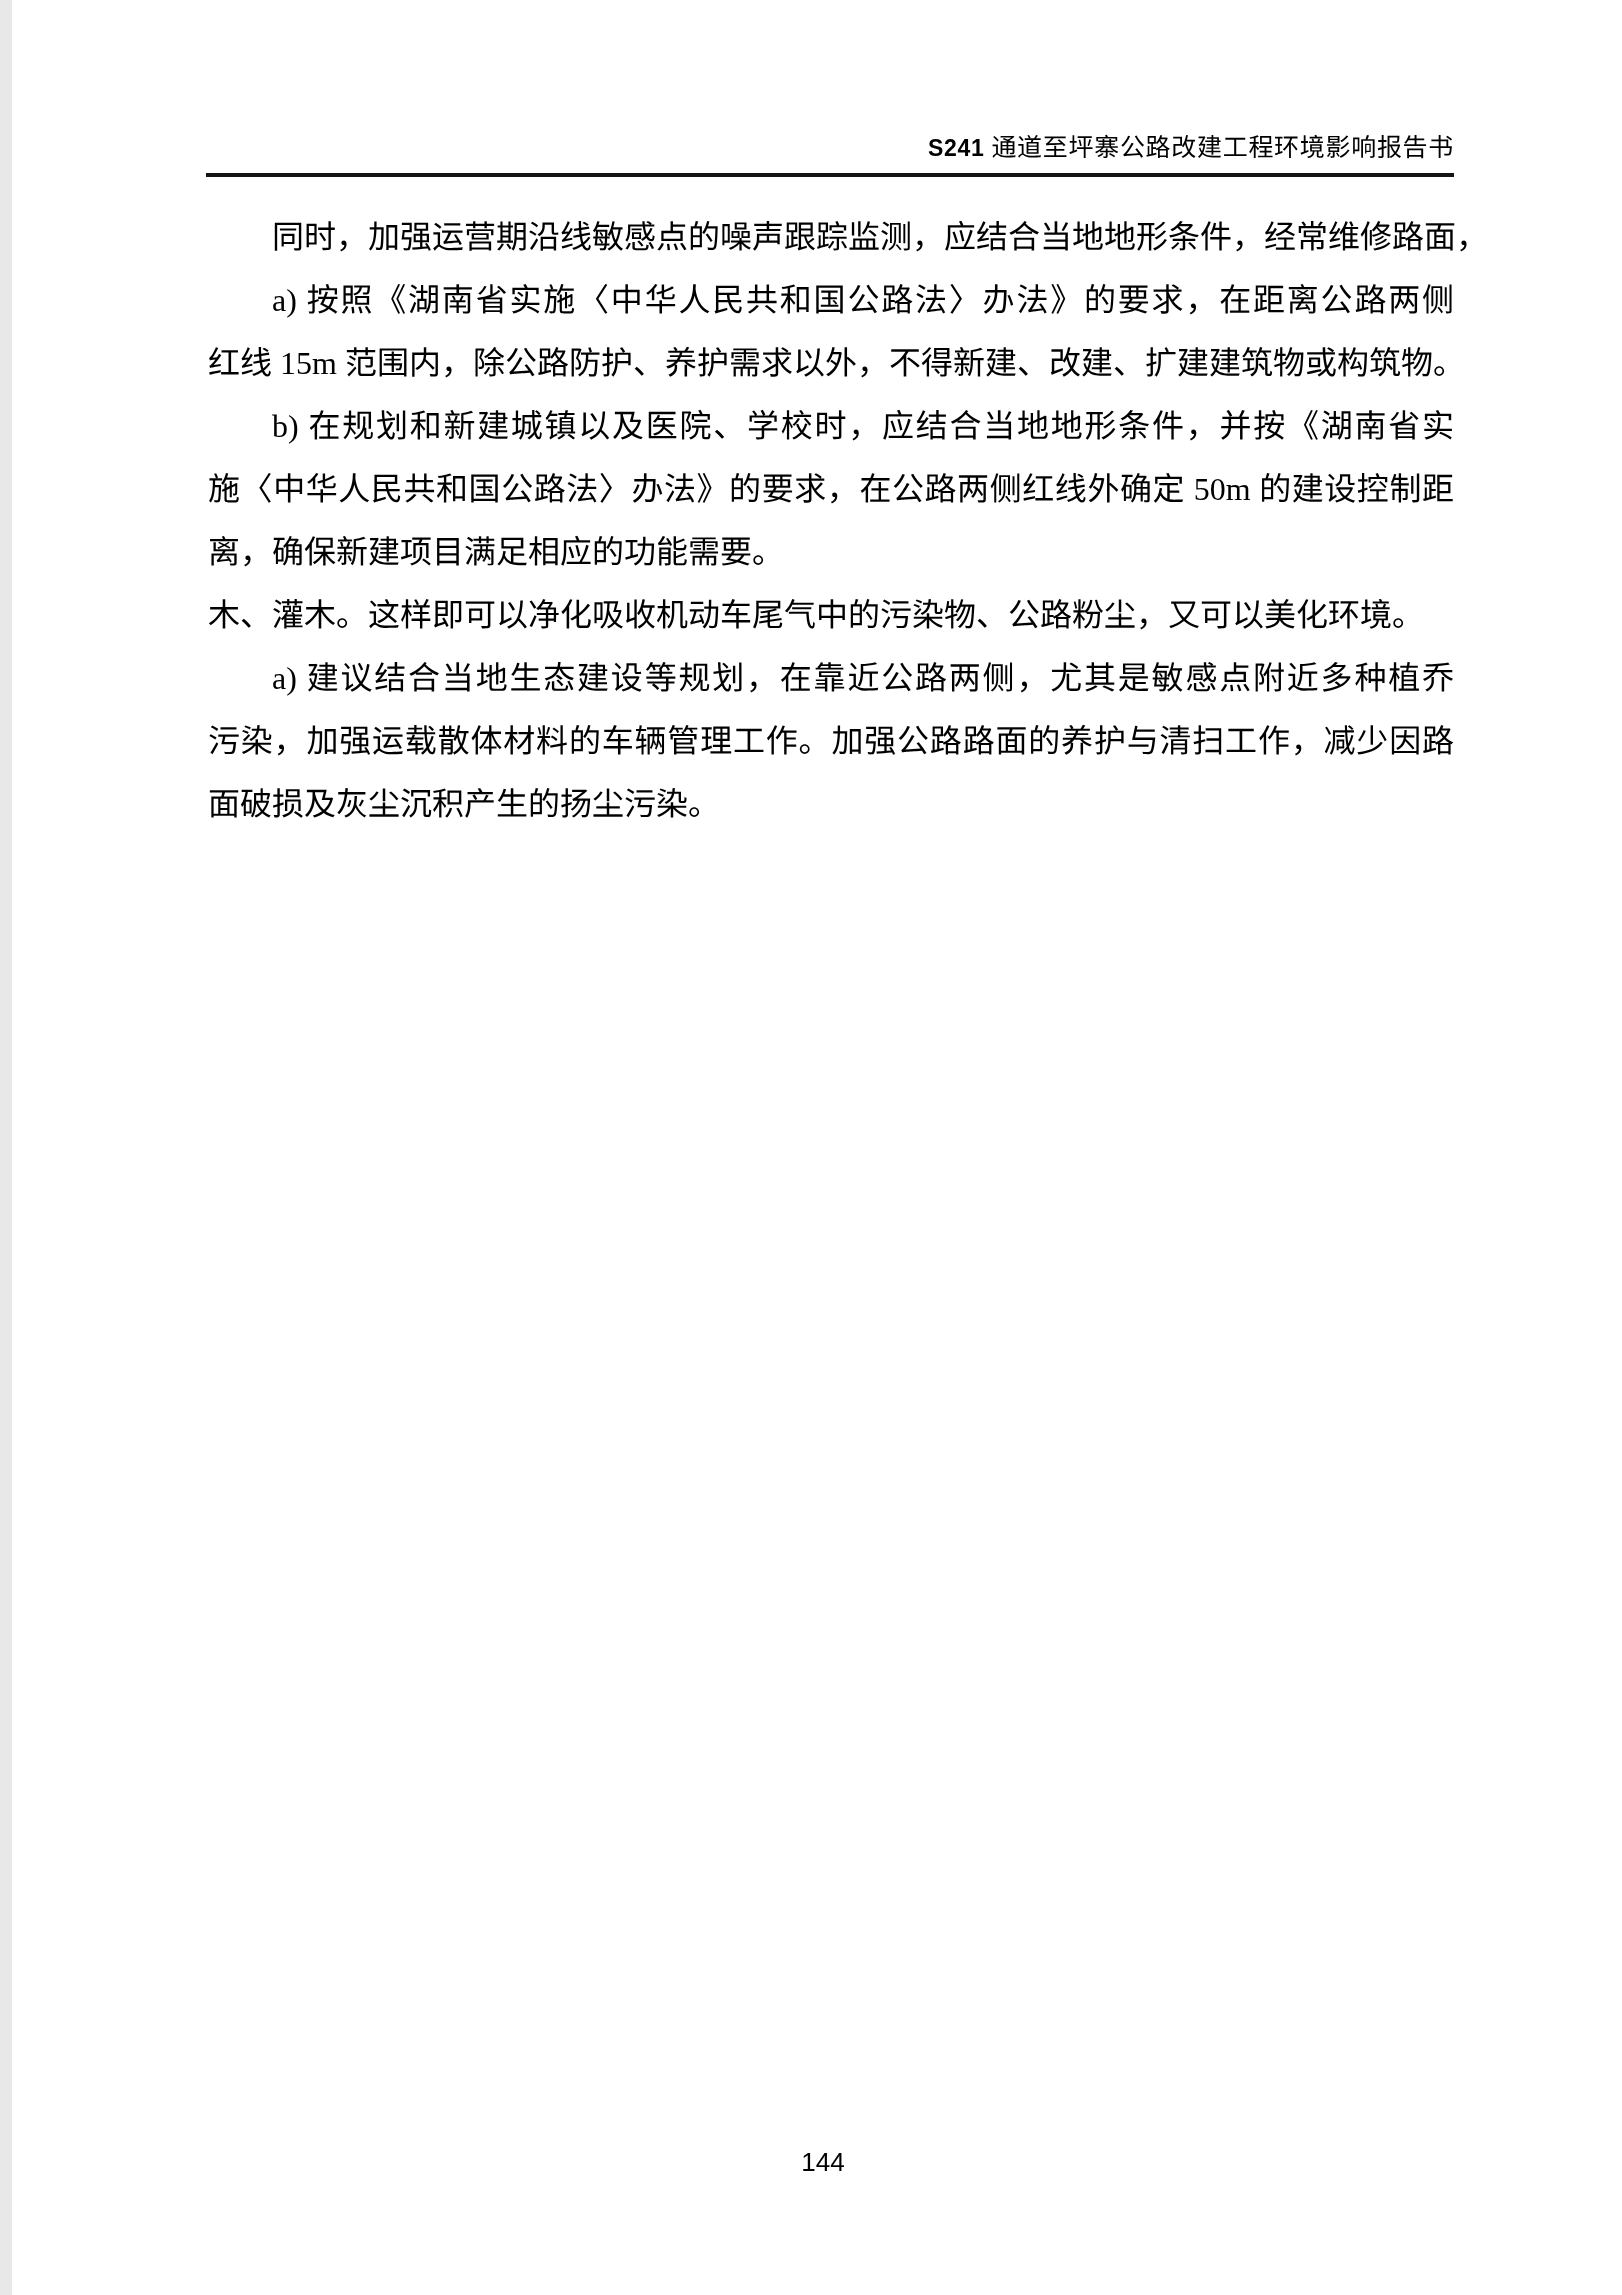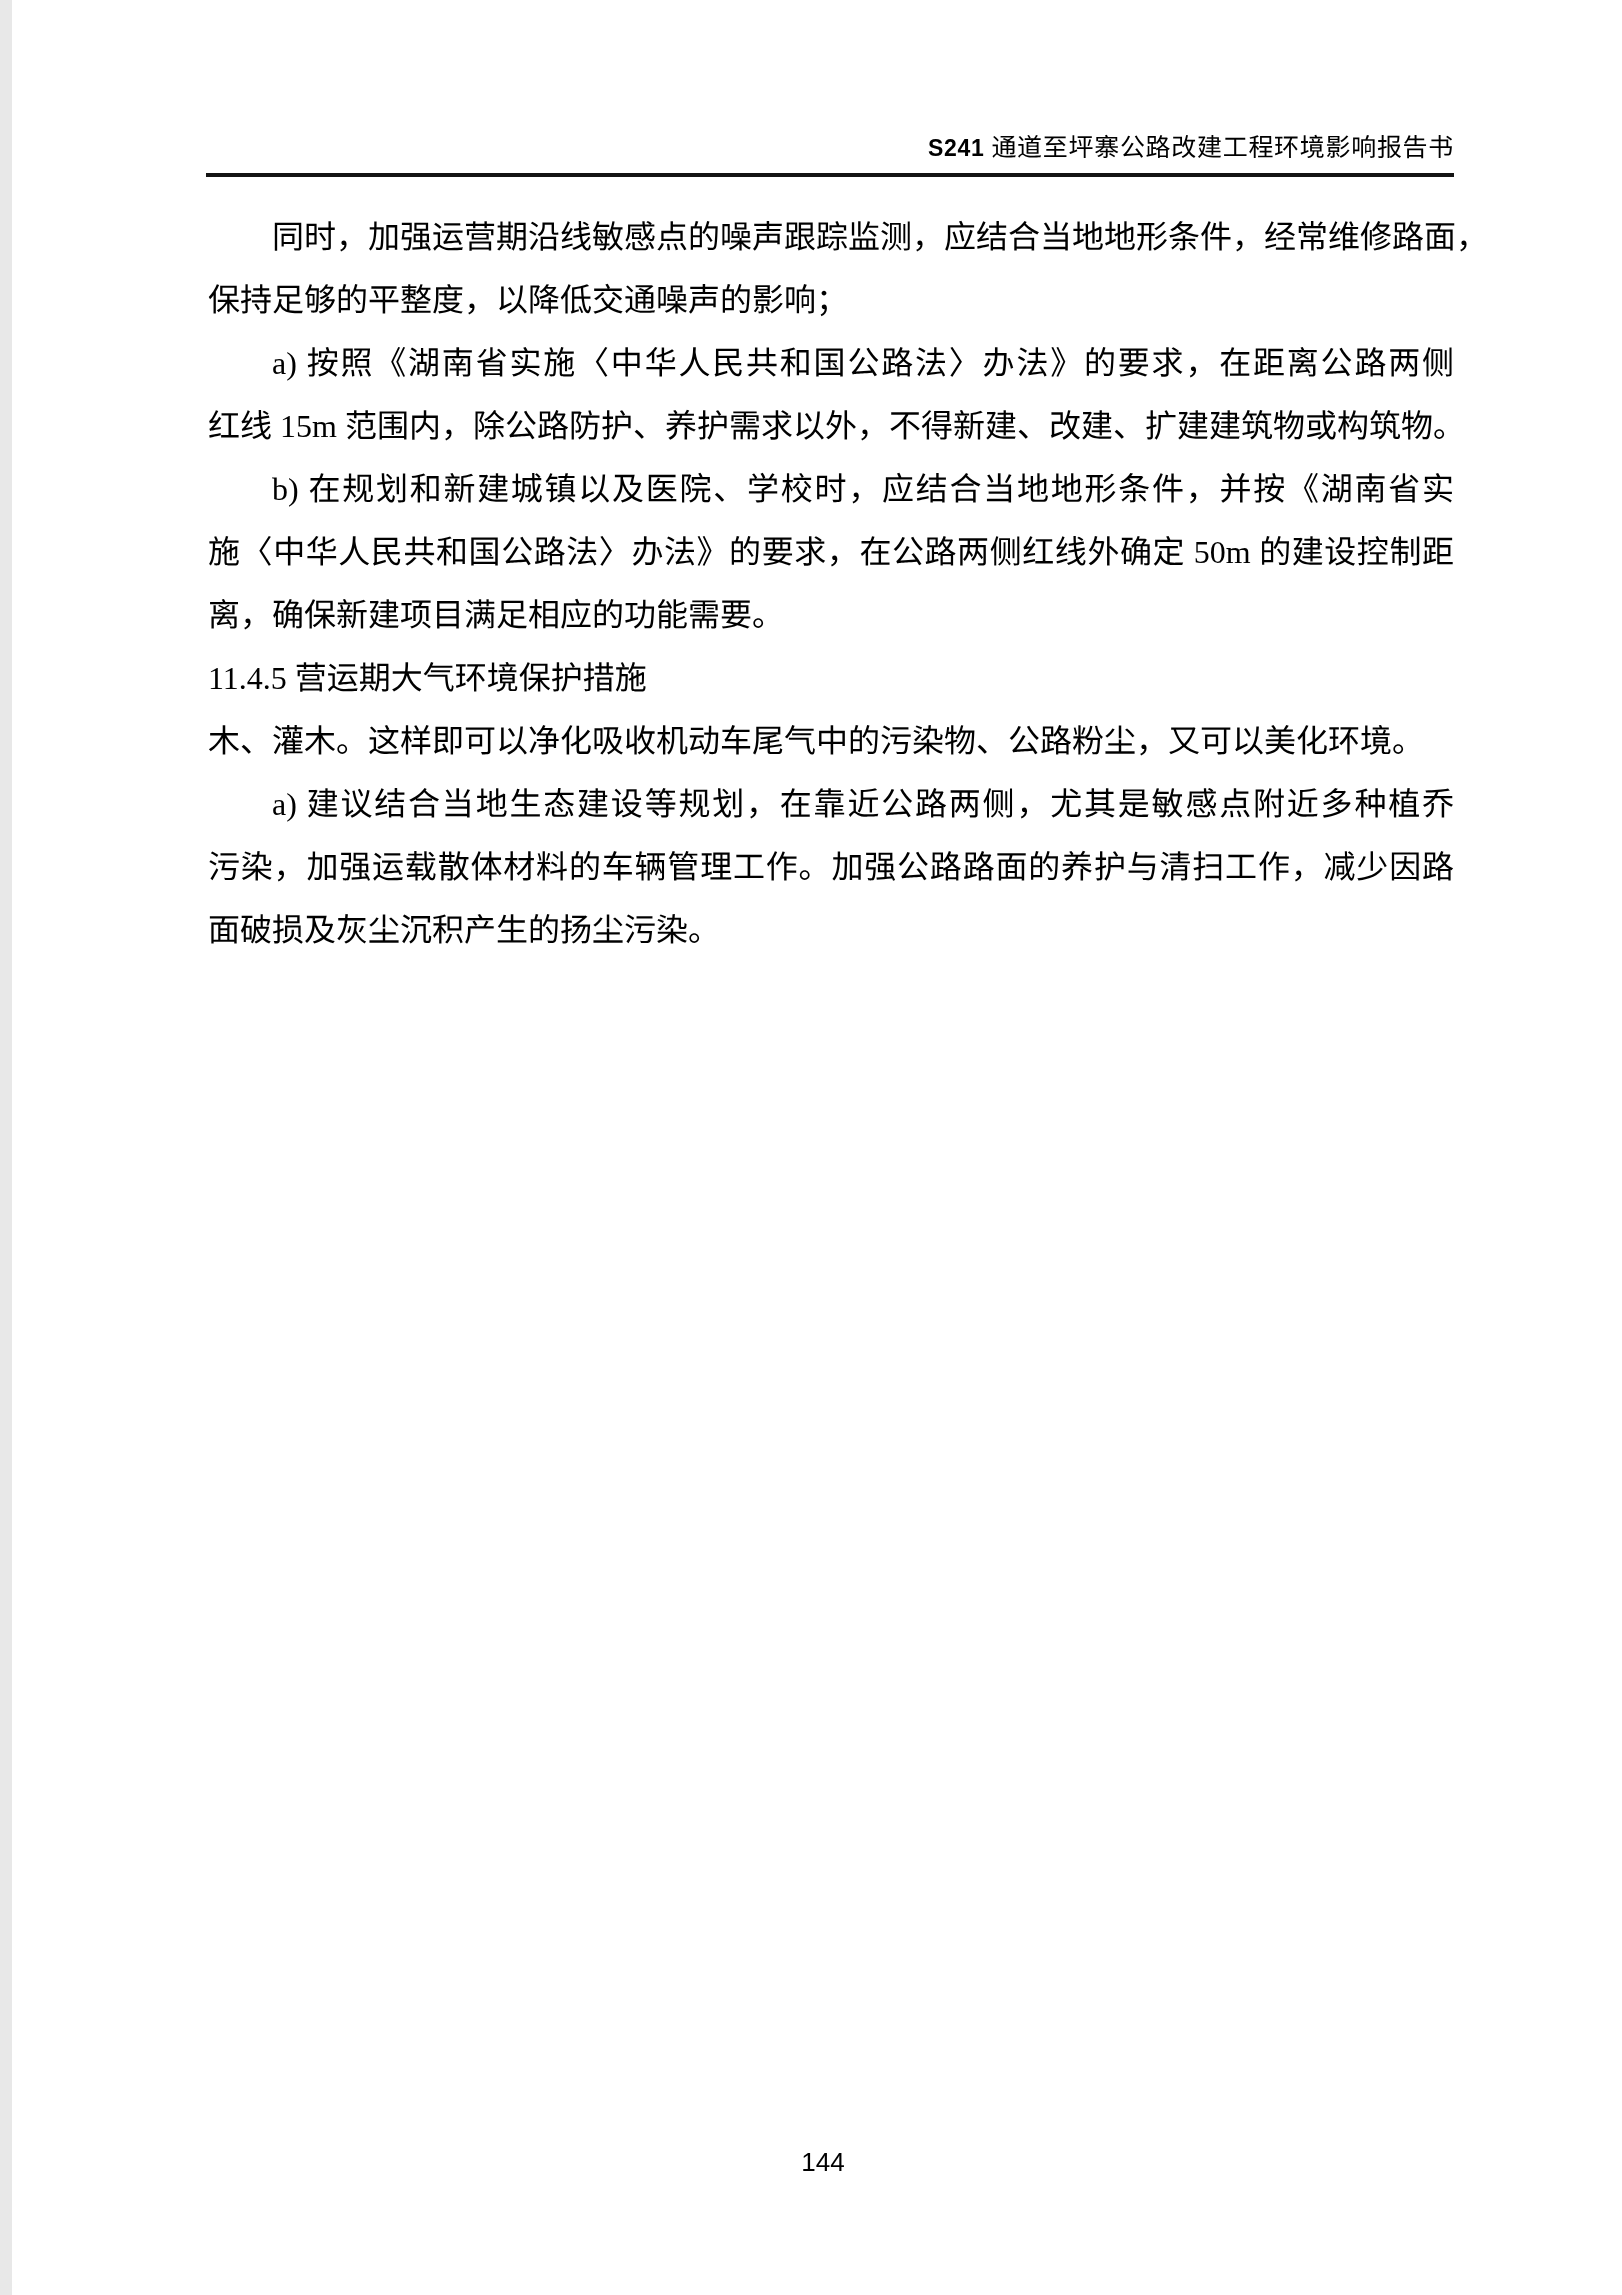--- a/index.html
+++ b/index.html
@@ -67,27 +67,25 @@
 <body>
 
 <div class="page">
 
   <div class="header">
     <span class="code">S241</span><span> 通道至坪寨公路改建工程环境影响报告书</span>
   </div>
 
   <div class="content">
     <div class="line indent just">同时，加强运营期沿线敏感点的噪声跟踪监测，应结合当地地形条件，经常维修路面，</div>
-    <div class="line">保持足够的平整度，以降低交通噪声的影响；</div>
     <div class="line indent just">a) 按照《湖南省实施〈中华人民共和国公路法〉办法》的要求，在距离公路两侧</div>
     <div class="line">红线 15m 范围内，除公路防护、养护需求以外，不得新建、改建、扩建建筑物或构筑物。</div>
     <div class="line indent just">b) 在规划和新建城镇以及医院、学校时，应结合当地地形条件，并按《湖南省实</div>
     <div class="line just">施〈中华人民共和国公路法〉办法》的要求，在公路两侧红线外确定 50m 的建设控制距</div>
     <div class="line">离，确保新建项目满足相应的功能需要。</div>
-    <div class="line">11.4.5 营运期大气环境保护措施</div>
     <div class="line">木、灌木。这样即可以净化吸收机动车尾气中的污染物、公路粉尘，又可以美化环境。</div>
     <div class="line indent just">a) 建议结合当地生态建设等规划，在靠近公路两侧，尤其是敏感点附近多种植乔</div>
     <div class="line just">污染，加强运载散体材料的车辆管理工作。加强公路路面的养护与清扫工作，减少因路</div>
     <div class="line">面破损及灰尘沉积产生的扬尘污染。</div>
   </div>
 
   <div class="footer">144</div>
 
 </div>
 

